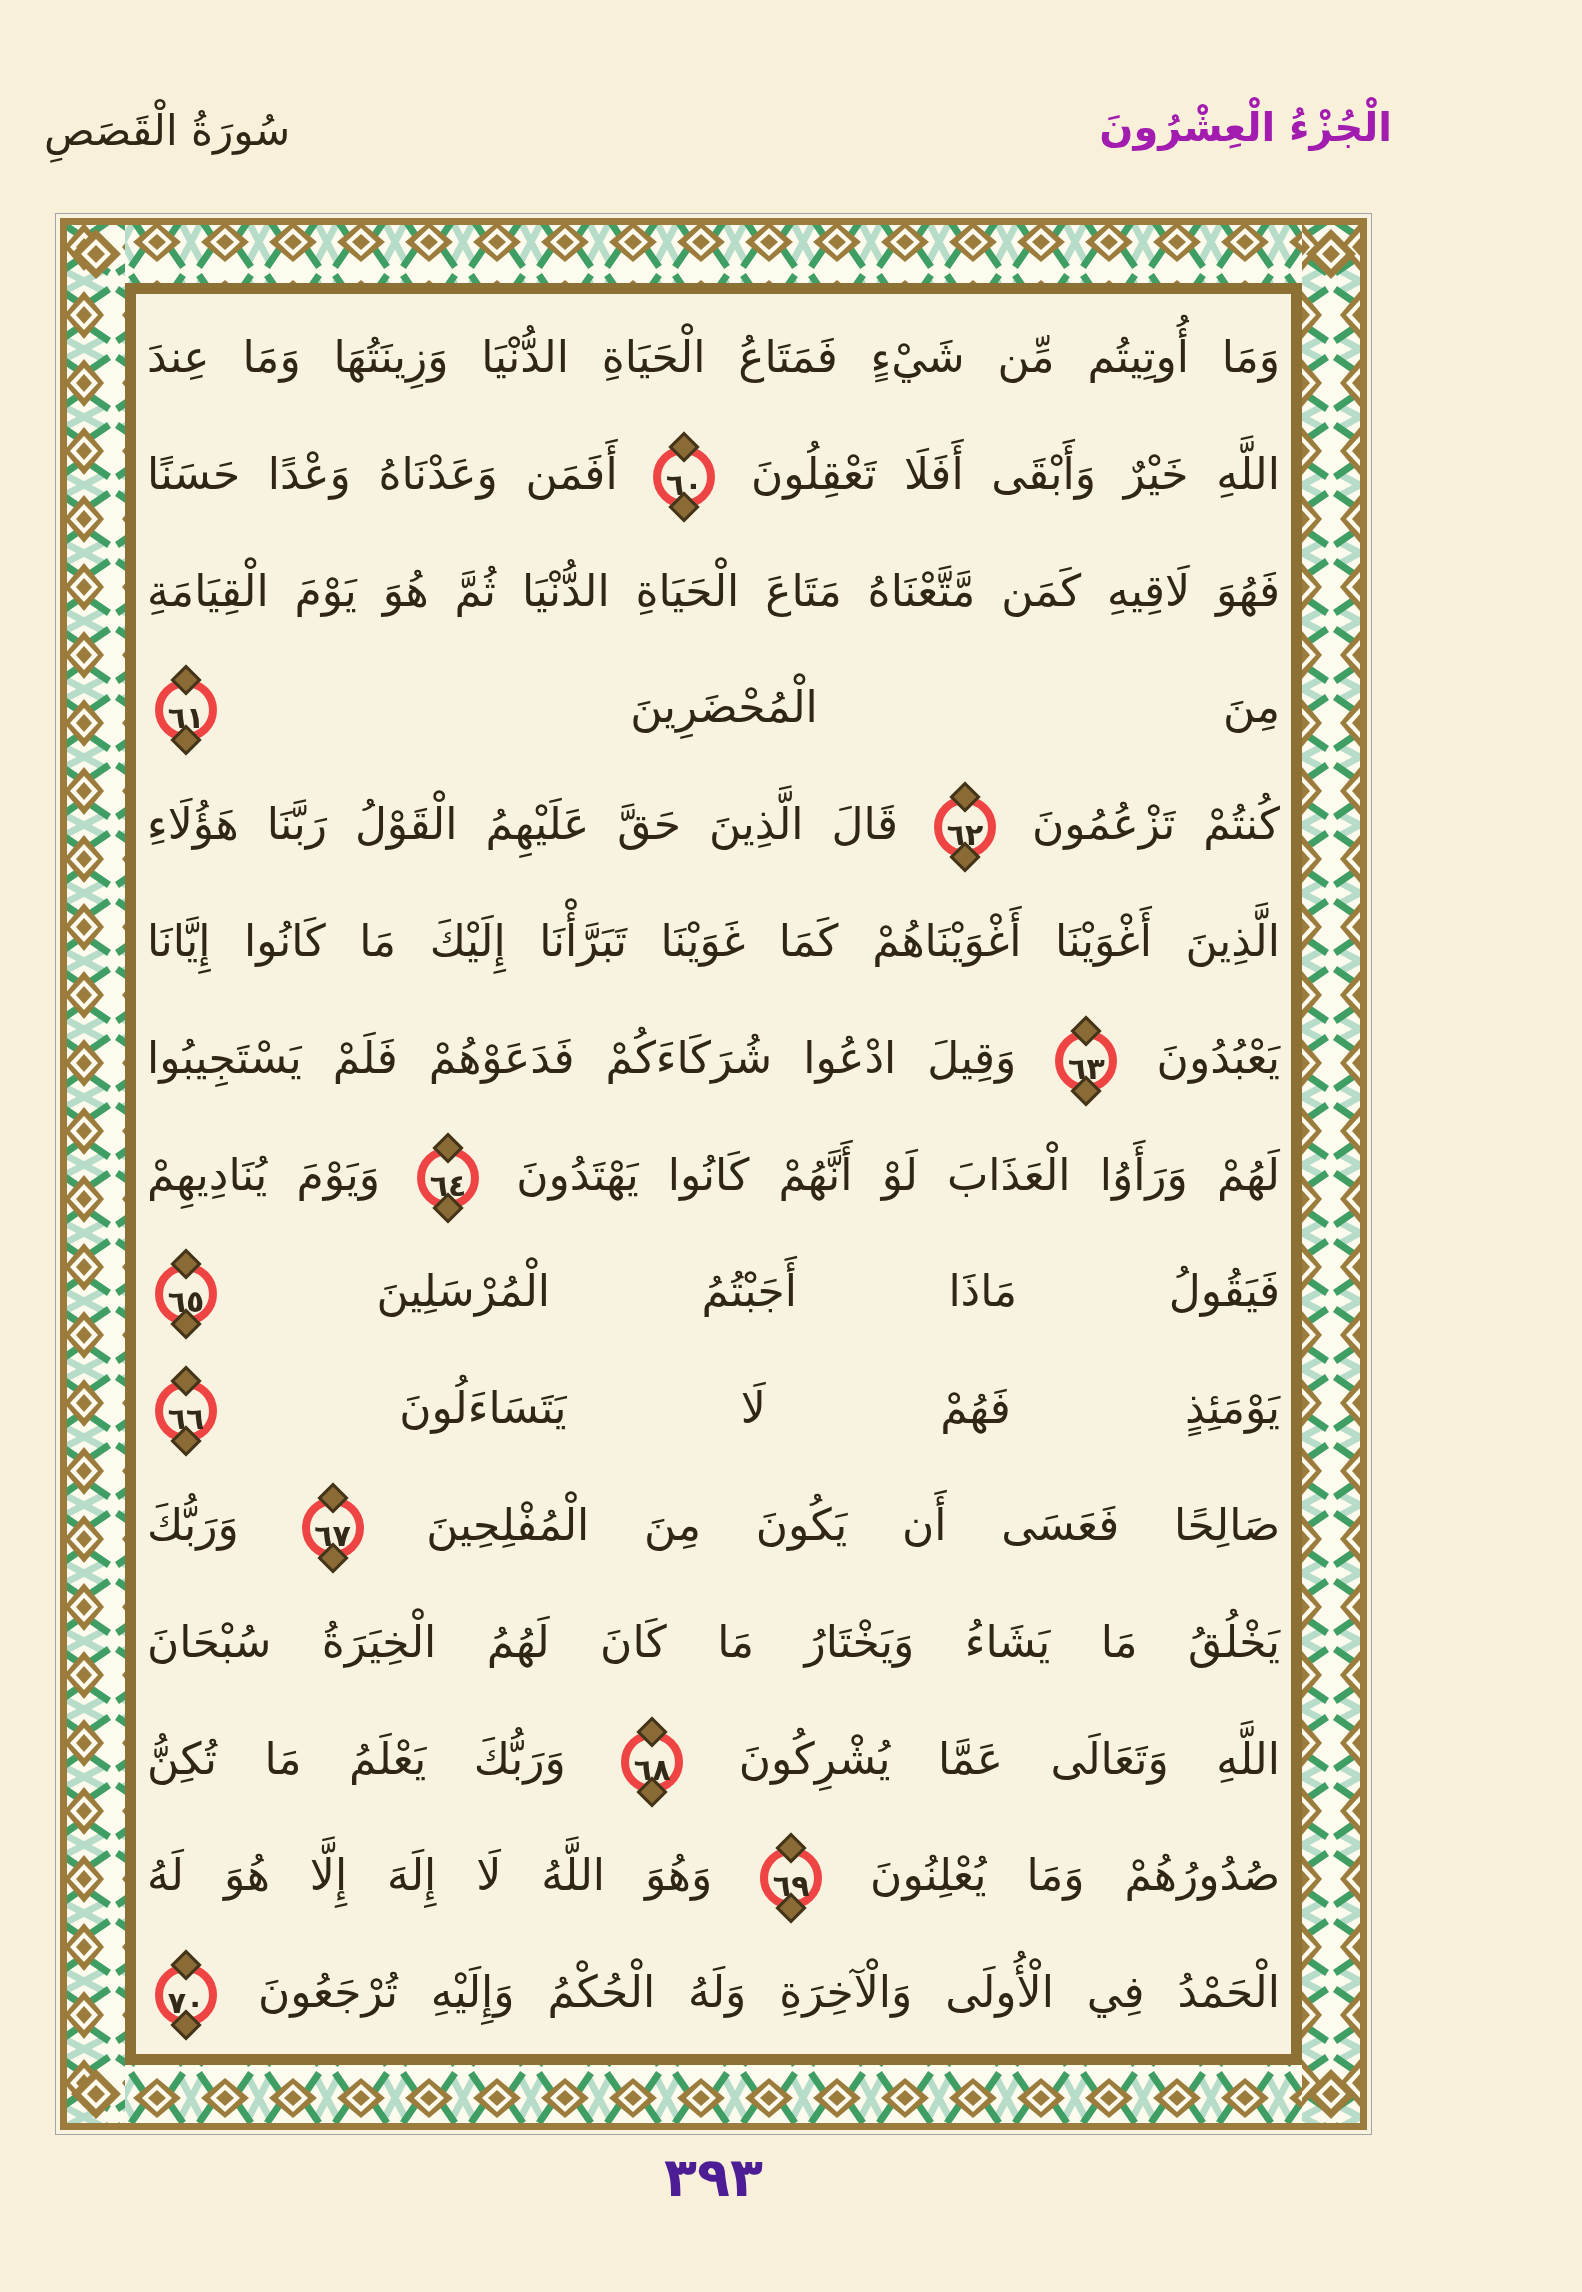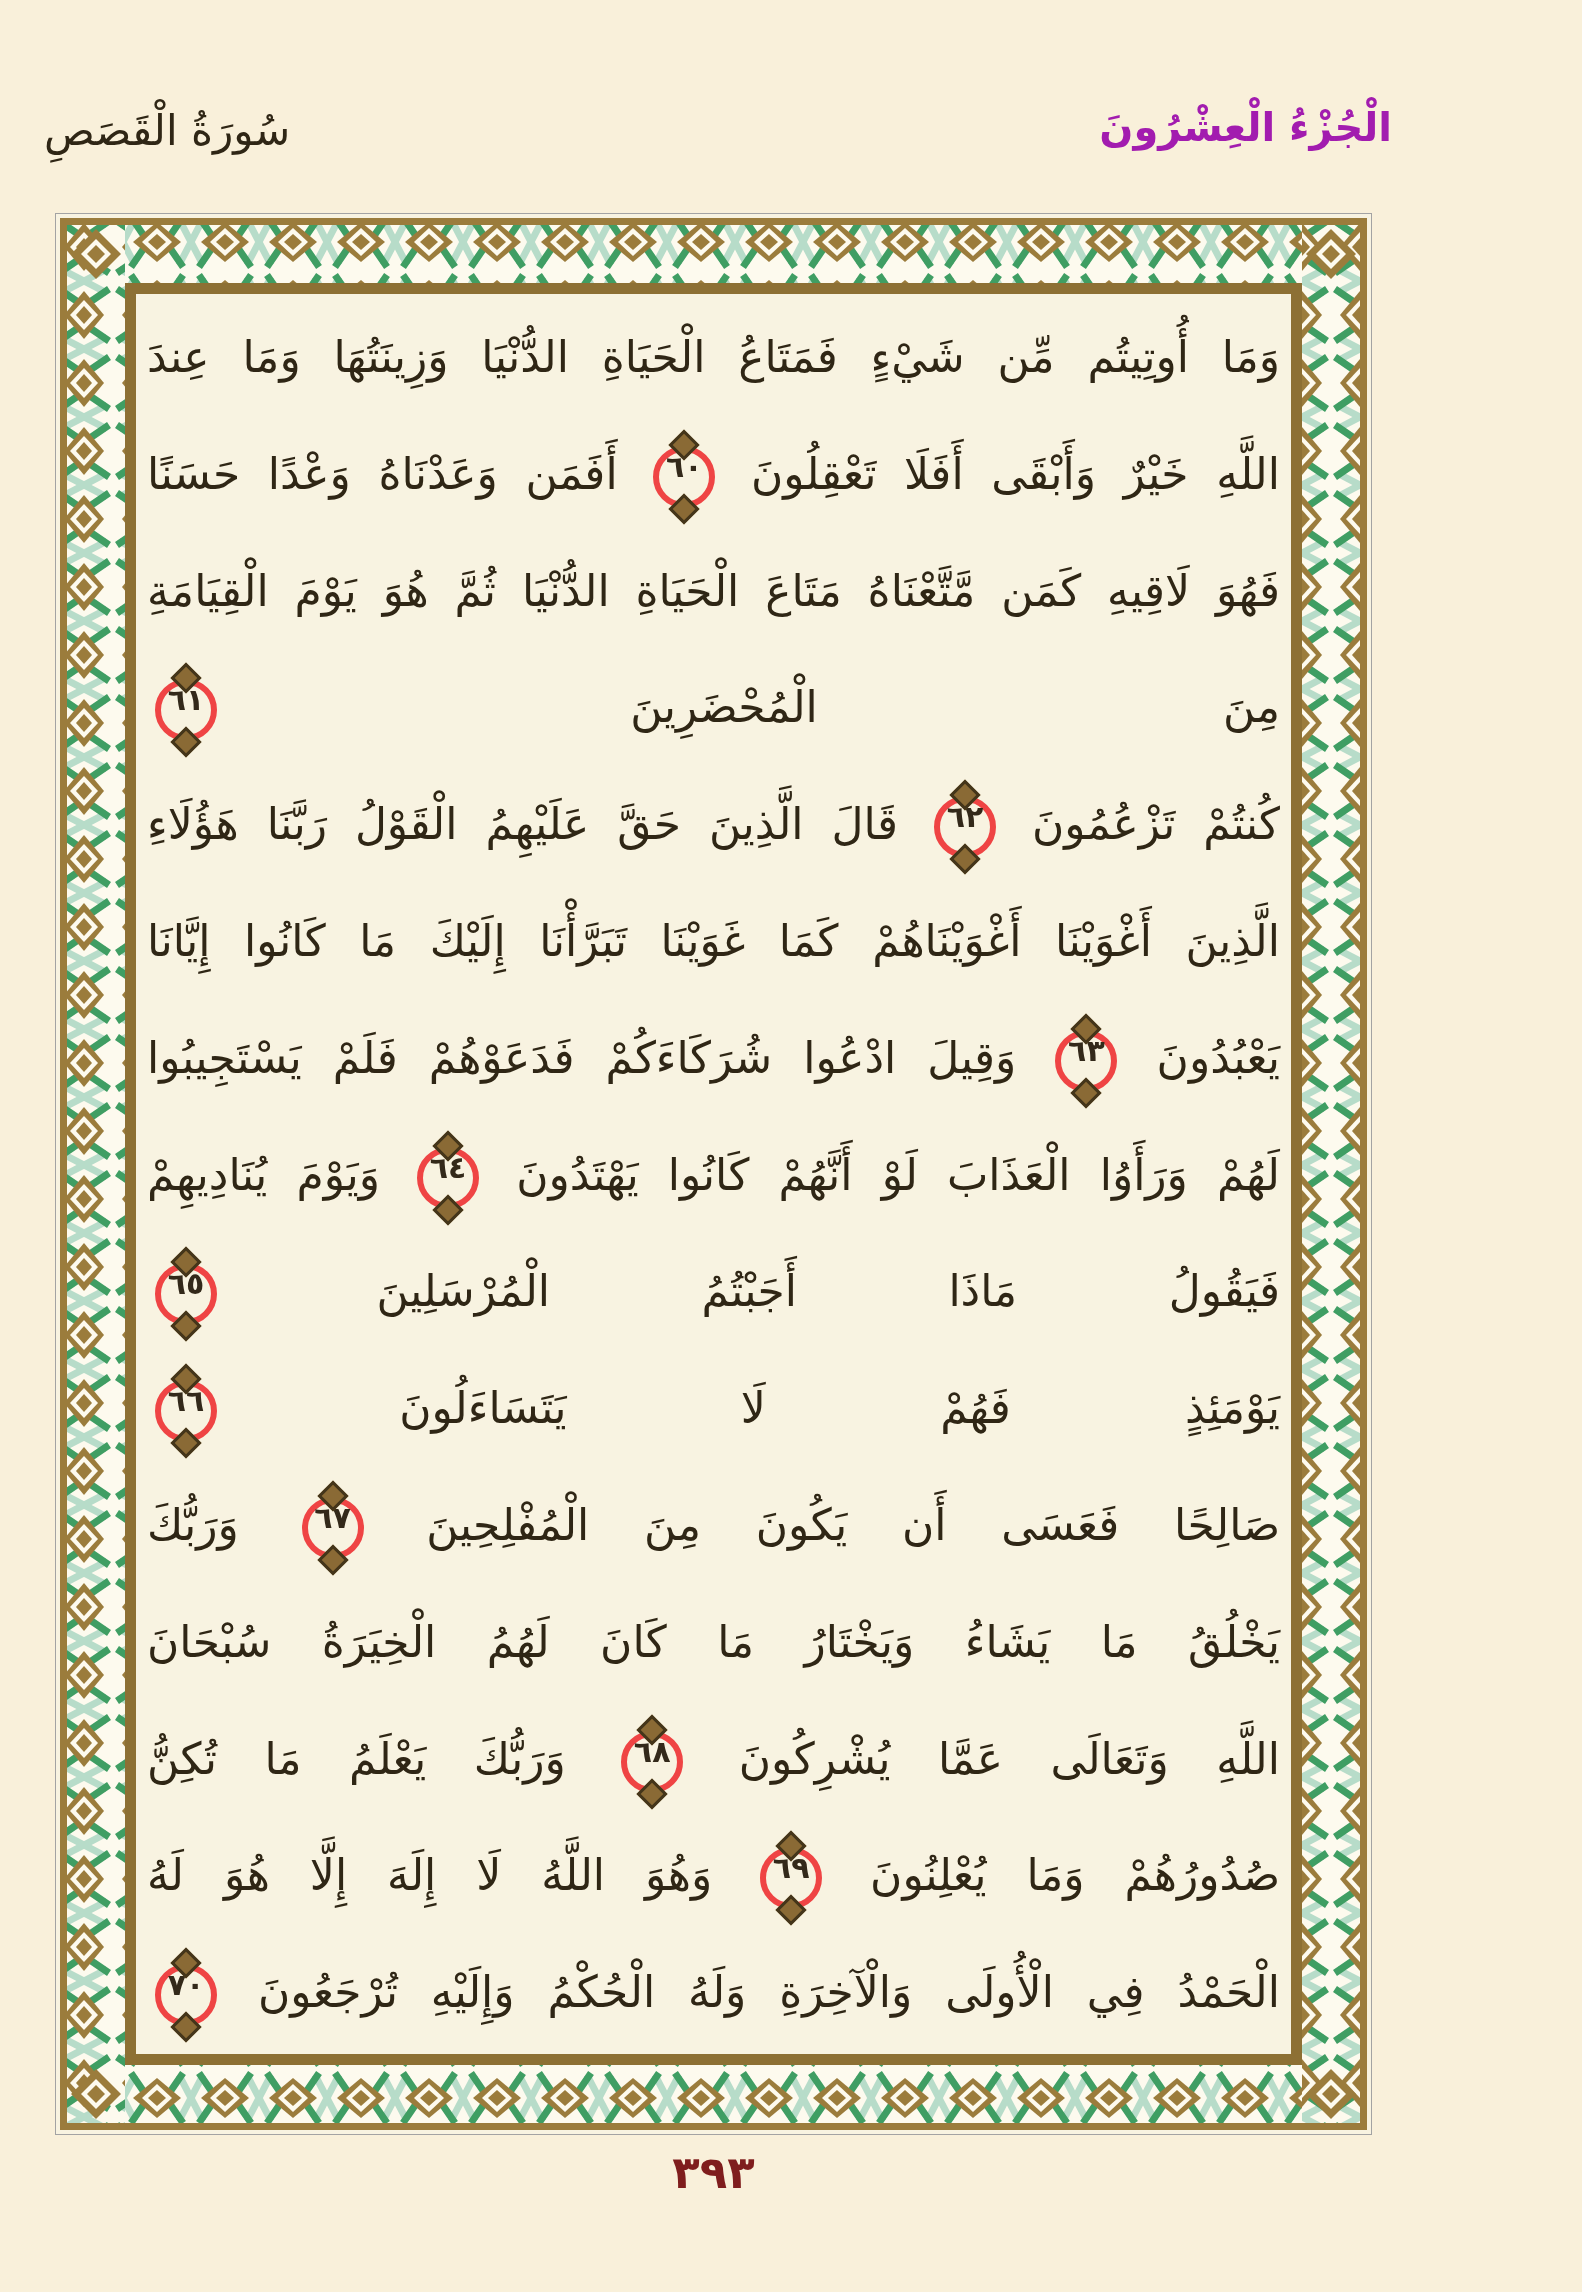--- a/index.html
+++ b/index.html
@@ -39,40 +39,40 @@
   .qline {
     height:116.8px; line-height:116.8px;
     text-align:justify; text-align-last:justify;
     white-space:nowrap; overflow:visible;
     font-size:44px; color:#2f2615;
   }
   .qtext { display:inline; }
 
   
   .qmarker {
-    display:inline-flex; align-items:flex-start; justify-content:center;
+    display:inline-flex; align-items:flex-end; justify-content:center;
     width:62px; height:62px; box-sizing:border-box;
-    border:6px solid #ef4444; border-radius:50%;
+    border:8px solid #ef4444; border-radius:50%;
     position:relative; vertical-align:middle; margin:0 8px;
     background:transparent;
   }
   .qmarker::before, .qmarker::after {
     content:""; position:absolute; left:50%;
     width:22px; height:22px; box-sizing:border-box;
     background:#8a6a35; border:3px solid #44351a;
     transform:translateX(-50%) rotate(45deg);
   }
   .qmarker::before { top:-18px; }
   .qmarker::after  { bottom:-18px; }
   .qnum { font-size:30px; line-height:1; color:#33291a; font-weight:bold; }
 
   
   .page-number {
     position:absolute; left:55px; top:2146px; width:1317px;
-    text-align:center; font-size:45px; font-weight:bold; color:#7f1d1d;
+    text-align:center; font-size:54px; font-weight:bold; color:#4c1d95;
     direction:rtl;
   }
 </style>
 </head>
 <body>
 
 <div class="page">
 
   <div class="surah-title">سُورَةُ الْقَصَصِ</div>
 

